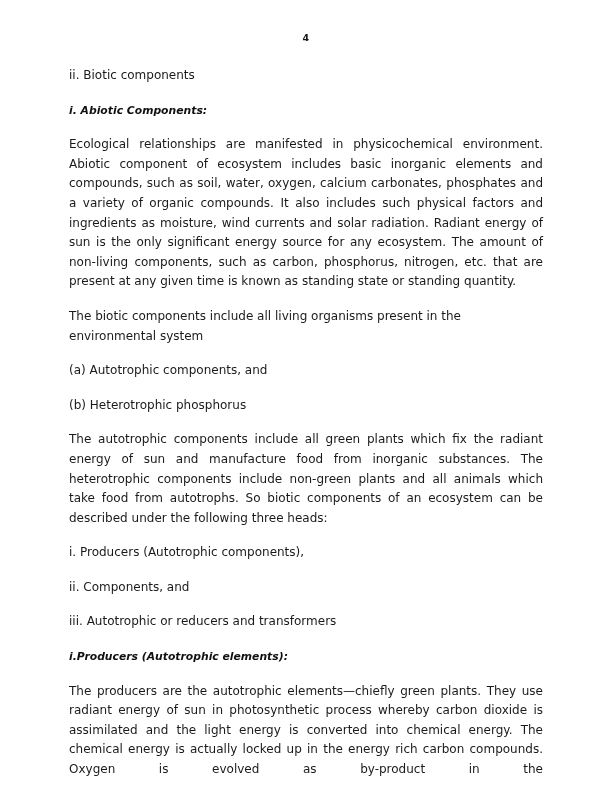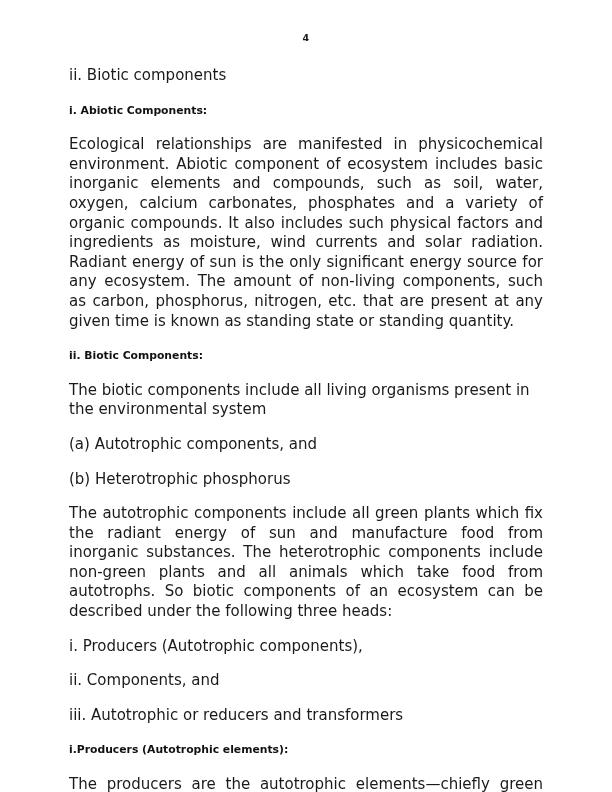--- a/index.html
+++ b/index.html
@@ -33,21 +33,21 @@
     color: #1a1a1a;
     letter-spacing: 0.2px;
   }
   .content {
     position: absolute;
     left: 69px;
     top: 66px;
     width: 474px;
   }
   .para {
-    font-size: 15px;
+    font-size: 12px;
     line-height: 19.6px;
     text-align: justify;
     text-justify: inter-word;
     margin: 0 0 15px 0;
     color: #1a1a1a;
     -webkit-hyphens: none;
     hyphens: none;
   }
   .para.last {
     margin-bottom: 0;
@@ -56,38 +56,38 @@
   .para.flush {
     text-align: left;
   }
   .heading {
     font-size: 10.8px;
     line-height: 19.6px;
     font-weight: bold;
     text-align: left;
     margin: 0 0 15px 0;
     color: #111111;
+    font-style: italic;
   }
 </style>
 </head>
 <body>
 
 <div class="page">
 
   <div class="page-number">4</div>
 
   <div class="content">
 
     <p class="para flush">ii. Biotic components</p>
 
     <p class="heading">i. Abiotic Components:</p>
 
     <p class="para">Ecological relationships are manifested in physicochemical environment. Abiotic component of ecosystem includes basic inorganic elements and compounds, such as soil, water, oxygen, calcium carbonates, phosphates and a variety of organic compounds. It also includes such physical factors and ingredients as moisture, wind currents and solar radiation. Radiant energy of sun is the only significant energy source for any ecosystem. The amount of non-living components, such as carbon, phosphorus, nitrogen, etc. that are present at any given time is known as standing state or standing quantity.</p>
 
-    <p class="heading">ii. Biotic Components:</p>
 
     <p class="para flush">The biotic components include all living organisms present in the environmental system</p>
 
 
     <p class="para flush">(a) Autotrophic components, and</p>
 
     <p class="para flush">(b) Heterotrophic phosphorus</p>
 
     <p class="para">The autotrophic components include all green plants which fix the radiant energy of sun and manufacture food from inorganic substances. The heterotrophic components include non-green plants and all animals which take food from autotrophs. So biotic components of an ecosystem can be described under the following three heads:</p>
 

